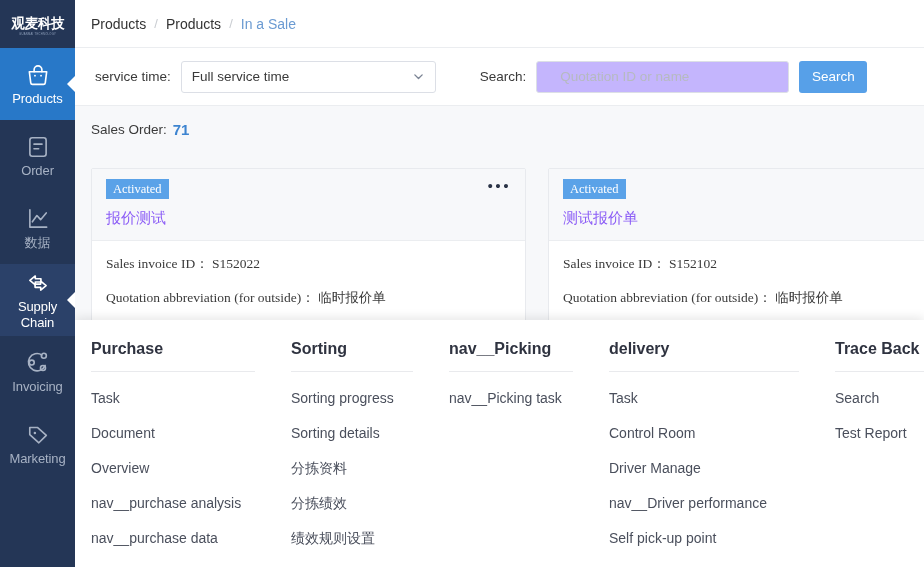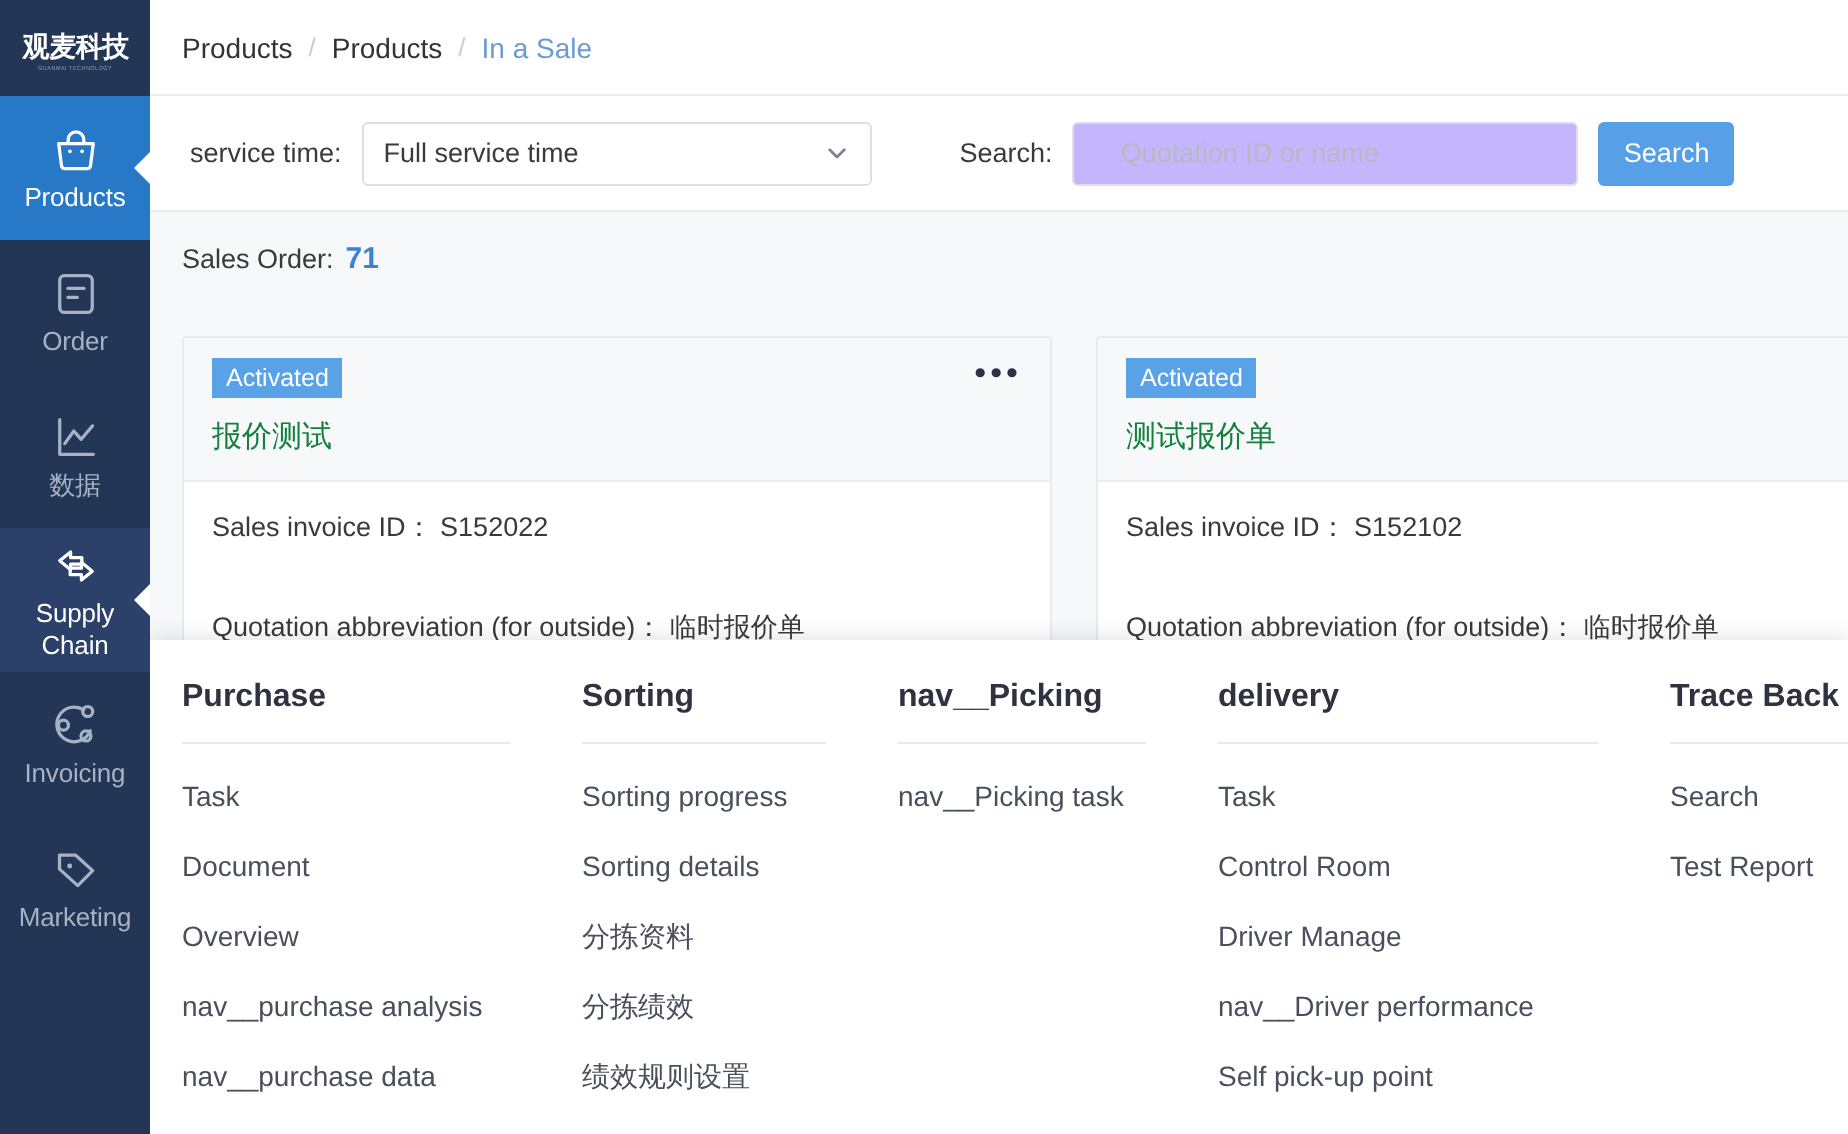--- a/index.html
+++ b/index.html
@@ -207,20 +207,21 @@
     margin-left: 6px;
   }
 
   
   .cards {
     background: #f7f8fa;
     padding: 16px 0 0 16px;
     display: flex;
     gap: 22px;
     height: 200px;
+    font-family: Liberation Serif, serif;
   }
   .card {
     width: 435px;
     flex: 0 0 435px;
     background: #ffffff;
     border: 1px solid #e8eaee;
     border-radius: 2px;
     overflow: hidden;
   }
   .card-head {
@@ -233,38 +234,38 @@
     display: inline-block;
     background: #5aa2e8;
     color: #ffffff;
     font-size: 12.5px;
     line-height: 18px;
     padding: 1px 7px;
   }
   .card-title {
     margin-top: 10px;
     font-size: 15px;
-    color: #15803d;
+    color: #8b5cf6;
   }
   .card-dots {
     position: absolute;
     top: 12px;
     right: 14px;
     color: #2b3447;
     font-size: 17px;
     letter-spacing: 2px;
     line-height: 12px;
     cursor: pointer;
     user-select: none;
   }
   .card-body { padding: 14px 14px 10px 14px; }
   .card-row {
     font-size: 13.5px;
     color: #3a3a3a;
-    margin-bottom: 32px;
+    margin-bottom: 16px;
     white-space: nowrap;
   }
   .card-row:last-child { margin-bottom: 0; }
 
   
   #megamenu {
     position: absolute;
     left: 0;
     right: 0;
     top: 320px;

